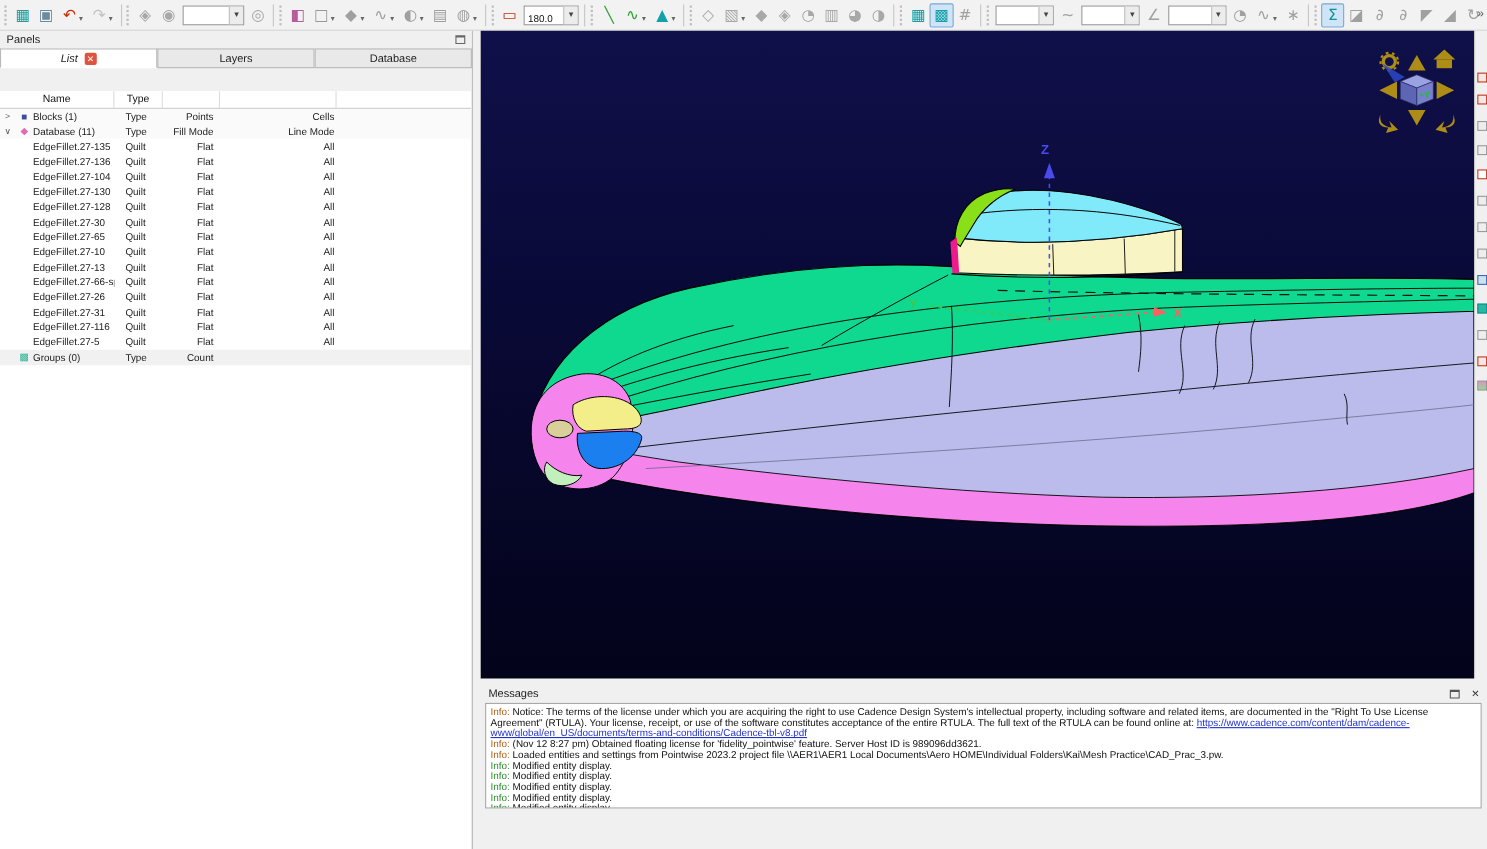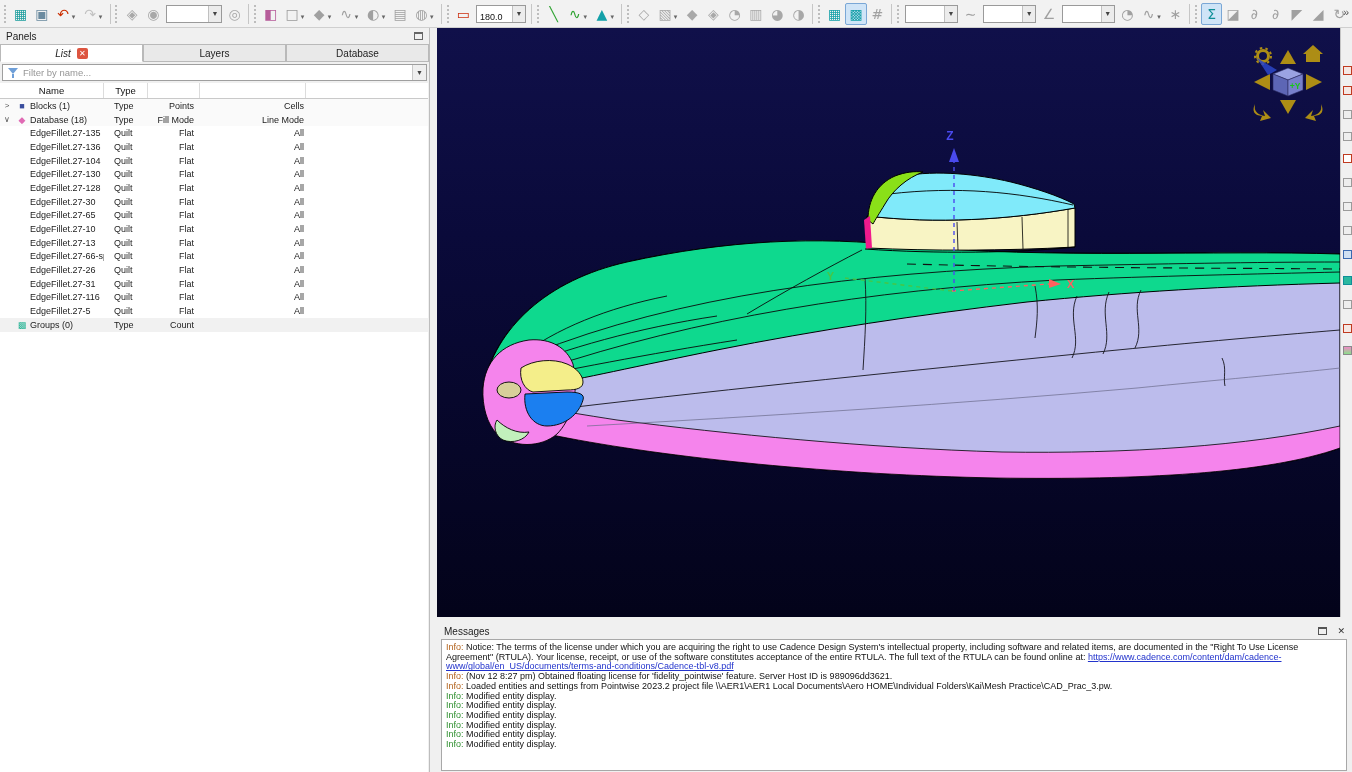--- a/index.html
+++ b/index.html
@@ -78,21 +78,21 @@
                 background:#f0f0f0; border-left:1px solid #c5c5c5; }
   .rs-ico { position:absolute; left:2px; width:9px; height:9px; border:1px solid #aaa; background:#e8e8e8; }
 
   
   #messages { position:absolute; left:437px; top:617px; width:915px; height:155px; background:#f0f0f0; }
   #msg-title { height:16px; margin-top:6px; display:flex; align-items:center; padding:0 7px;
                font-size:10px; color:#222; }
   #msg-btns { margin-left:auto; display:flex; gap:10px; align-items:center; }
   #msg-float { width:9px; height:8px; border:1px solid #555; border-top:2px solid #555; }
   #msg-close { font-size:9px; color:#333; font-weight:bold; }
-  #msg-body { margin:0 5px 0 4px; height:132px; background:#fff; border:1px solid #a8a8a8;
+  #msg-body { margin:0 5px 0 4px; height:96px; background:#fff; border:1px solid #a8a8a8;
               padding:3px 4px; font-size:9px; line-height:9.7px; color:#111; overflow:hidden; }
   .mline { white-space:normal; }
   .mline a { color:#2233cc; text-decoration:underline; }
 </style>
 </head>
 <body>
 
 <div id="app">
 
   <div id="toolbar">
@@ -197,49 +197,41 @@
       <div class="tab active">
         <span>List</span>
         <span class="tab-close">✕</span>
       </div>
       <div class="tab">
         <span>Layers</span>
       </div>
       <div class="tab">
         <span>Database</span>
       </div>
-    </div>
-    <div id="filter-row">
-      <span id="funnel">
-        <span class="cup"></span>
-          <span class="stem"></span>
-      </span>
-      <span id="filter-ph">Filter by name...</span>
-      <span id="filter-arr">▼</span>
     </div>
     <div id="treewrap">
       <div id="thead">
         <div class="hc" style="width:104px">Name</div>
         <div class="hc" style="width:44px">Type</div>
         <div class="hc" style="width:52px"></div>
         <div class="hc" style="width:106px"></div>
       </div>
       <div id="tree">
           <div class="trow group">
             <span class="t-arrow">&gt;</span>
             <span class="t-icon" style="color: rgb(58, 78, 158);">■</span>
             <span class="t-name">Blocks (1)</span>
             <span class="t-type">Type</span>
             <span class="t-c3">Points</span>
             <span class="t-c4">Cells</span>
           </div>
           <div class="trow group">
             <span class="t-arrow">∨</span>
             <span class="t-icon" style="color: rgb(224, 106, 180);">◆</span>
-            <span class="t-name">Database (18)</span>
+            <span class="t-name">Database (11)</span>
             <span class="t-type">Type</span>
             <span class="t-c3">Fill Mode</span>
             <span class="t-c4">Line Mode</span>
           </div>
           <div class="trow">
             <span class="t-arrow"></span>
             <span class="t-sp"></span>
             <span class="t-name">EdgeFillet.27-135</span>
             <span class="t-type">Quilt</span>
             <span class="t-c3">Flat</span>

